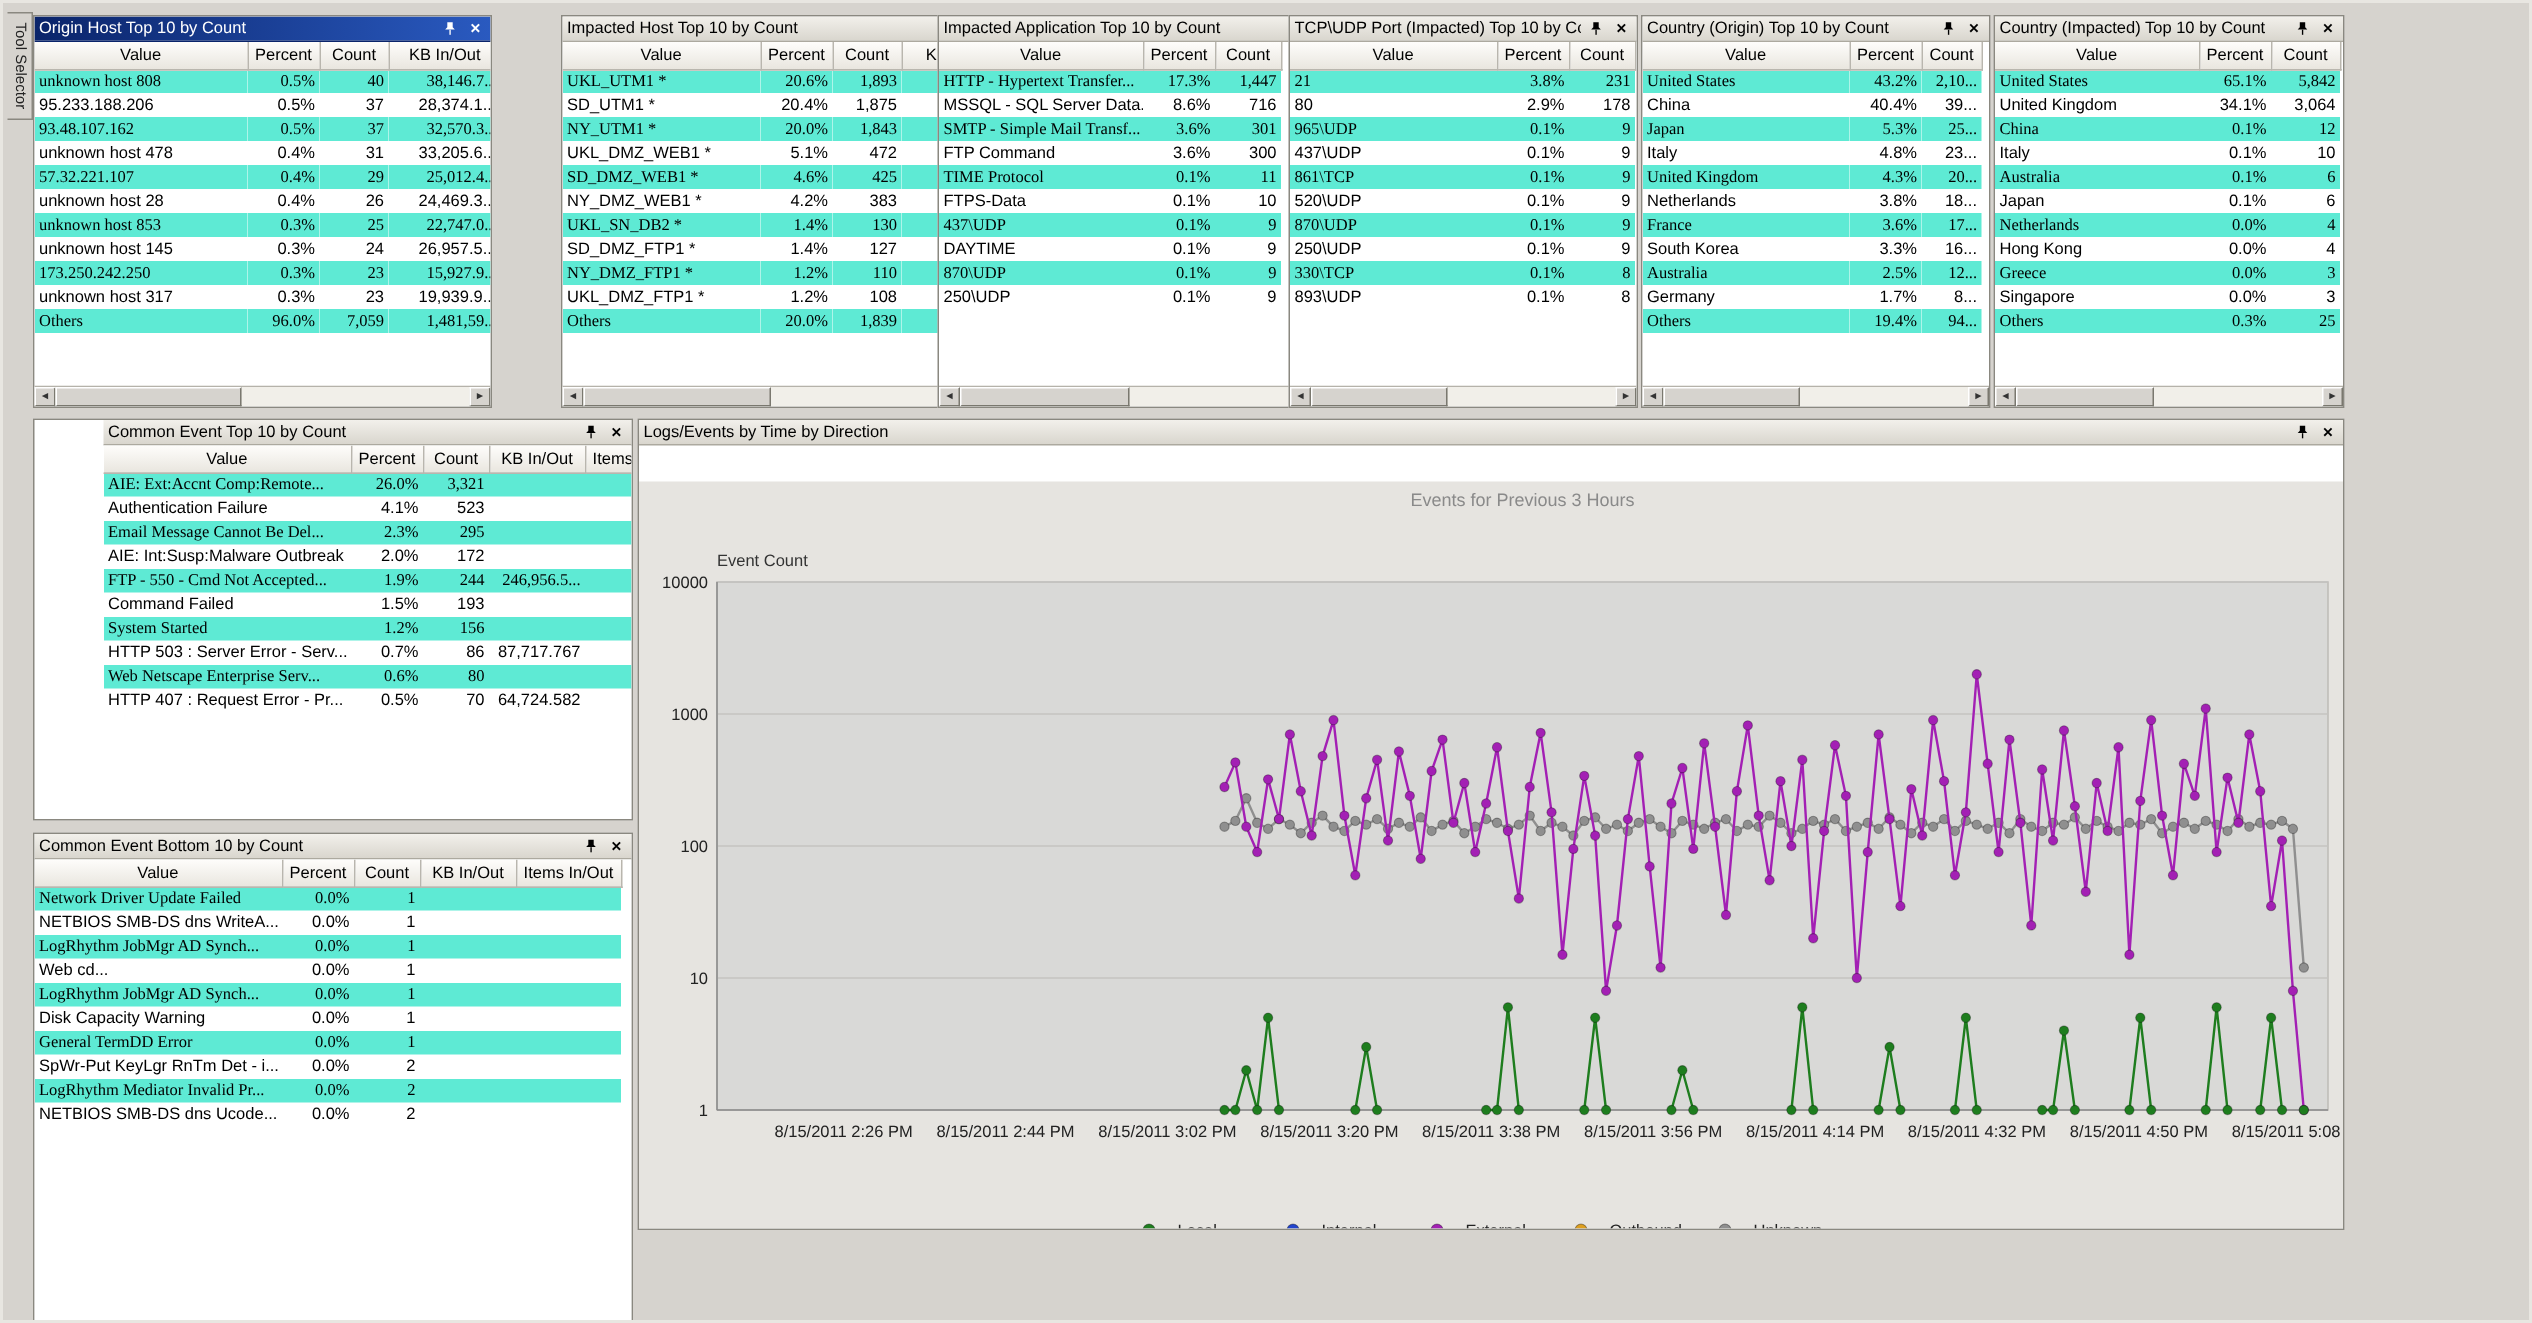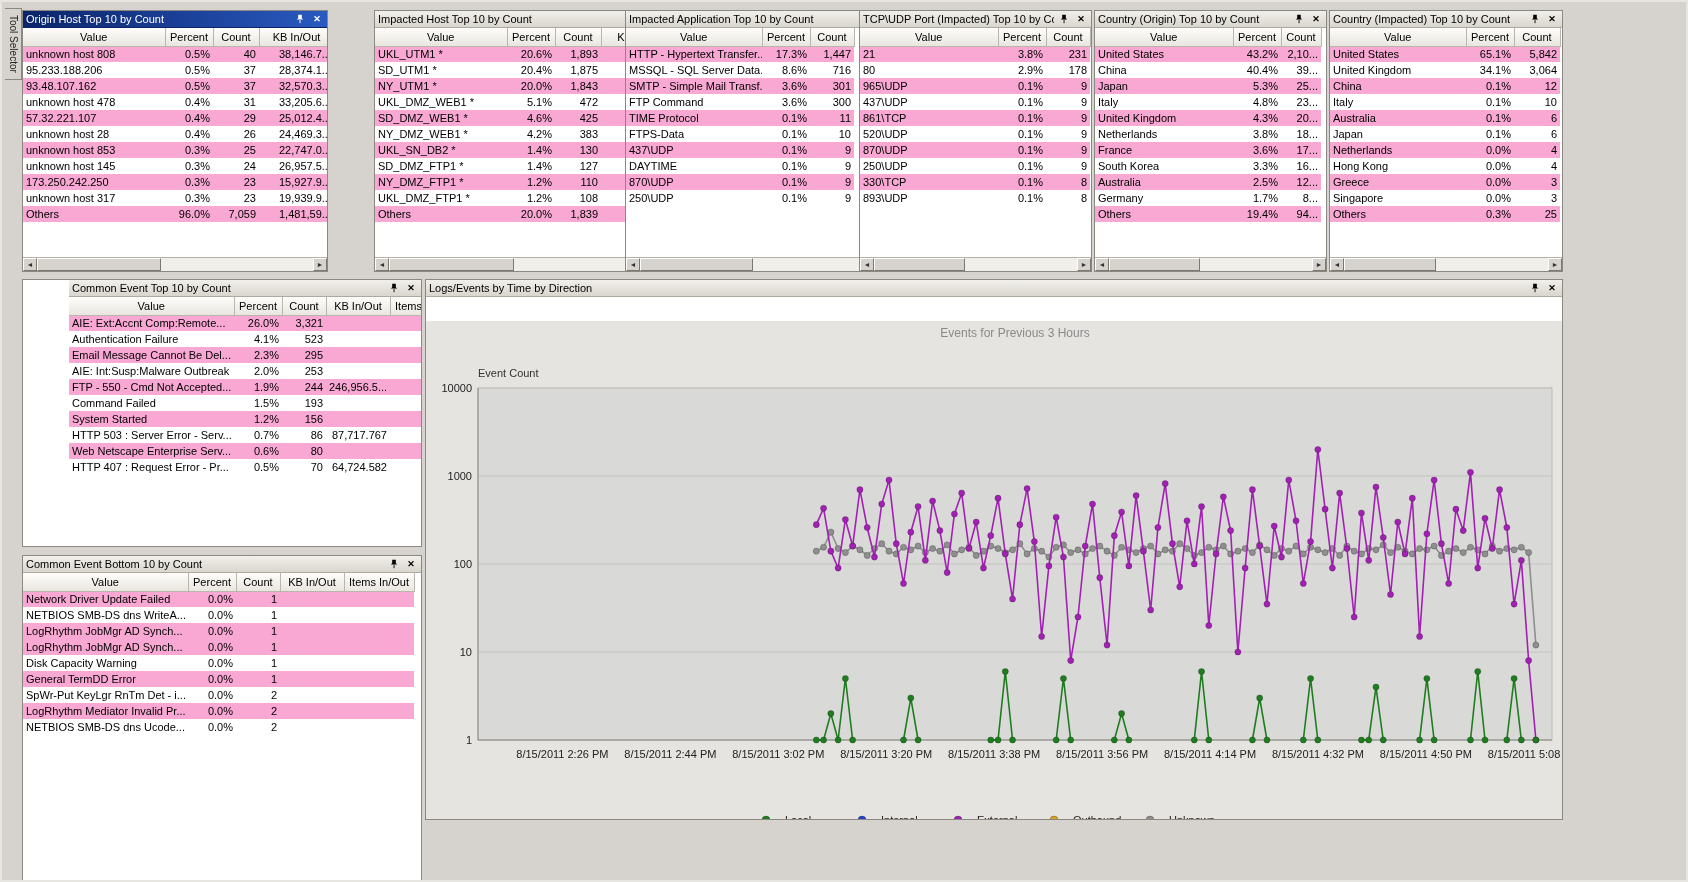--- a/index.html
+++ b/index.html
@@ -26,21 +26,21 @@
   .tb-icon svg { display:block; }
 
   .grid-wrap { flex:1 1 auto; background:#fff; overflow:hidden; position:relative; }
   table.grid { border-collapse:collapse; table-layout:fixed; font-size:11px; color:#000; }
   table.grid th { height:18px; font-weight:normal; text-align:center;
                   background:linear-gradient(#fefdfb,#e9e6df);
                   border-right:1px solid #b9b6ae; border-bottom:1px solid #b9b6ae;
                   overflow:hidden; white-space:nowrap; padding:0 2px; }
   table.grid td { height:16px; padding:0 3px; overflow:hidden; white-space:nowrap; }
   table.grid td.num { text-align:right; }
-  table.grid tr.alt { background:#f9a8d4; }
+  table.grid tr.alt { background:#5eead4;font-family:Liberation Serif, serif; }
 
   .hscrollbar { flex:0 0 14px; display:flex; align-items:flex-start;
                 background:#f1efe9; border-top:1px solid #b5b2aa; }
   .sb-btn { width:14px; height:13px; background:#d6d3ce;
             border:1px solid; border-color:#fff #7a786f #7a786f #fff;
             font-size:7px; line-height:11px; text-align:center; color:#333; }
   .sb-track { flex:1; position:relative; height:13px; }
   .sb-thumb { position:absolute; left:0; top:0; height:13px; width:45%;
               background:#d6d3ce; border:1px solid; border-color:#fff #7a786f #7a786f #fff; }
 
@@ -638,21 +638,21 @@
             <tr class="alt">
               <td>Email Message Cannot Be Del...</td>
               <td class="num">2.3%</td>
               <td class="num">295</td>
               <td class="num"></td>
               <td class="num"></td>
             </tr>
             <tr>
               <td>AIE: Int:Susp:Malware Outbreak</td>
               <td class="num">2.0%</td>
-              <td class="num">253</td>
+              <td class="num">172</td>
               <td class="num"></td>
               <td class="num"></td>
             </tr>
             <tr class="alt">
               <td>FTP - 550 - Cmd Not Accepted...</td>
               <td class="num">1.9%</td>
               <td class="num">244</td>
               <td class="num">246,956.5...</td>
               <td class="num"></td>
             </tr>
@@ -728,20 +728,27 @@
             </tr>
             <tr>
               <td>NETBIOS SMB-DS dns WriteA...</td>
               <td class="num">0.0%</td>
               <td class="num">1</td>
               <td class="num"></td>
               <td class="num"></td>
             </tr>
             <tr class="alt">
               <td>LogRhythm JobMgr AD Synch...</td>
+              <td class="num">0.0%</td>
+              <td class="num">1</td>
+              <td class="num"></td>
+              <td class="num"></td>
+            </tr>
+            <tr>
+              <td>Web cd...</td>
               <td class="num">0.0%</td>
               <td class="num">1</td>
               <td class="num"></td>
               <td class="num"></td>
             </tr>
             <tr class="alt">
               <td>LogRhythm JobMgr AD Synch...</td>
               <td class="num">0.0%</td>
               <td class="num">1</td>
               <td class="num"></td>

